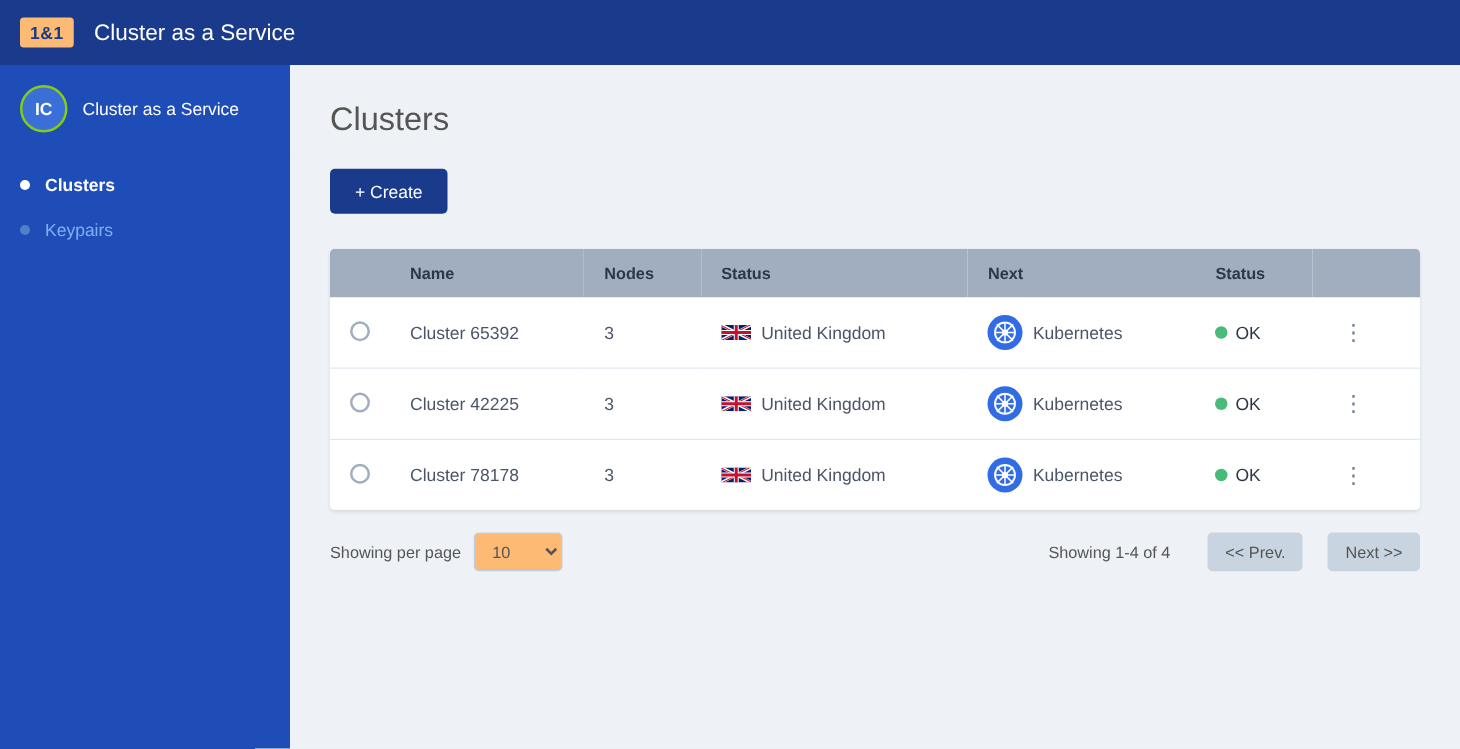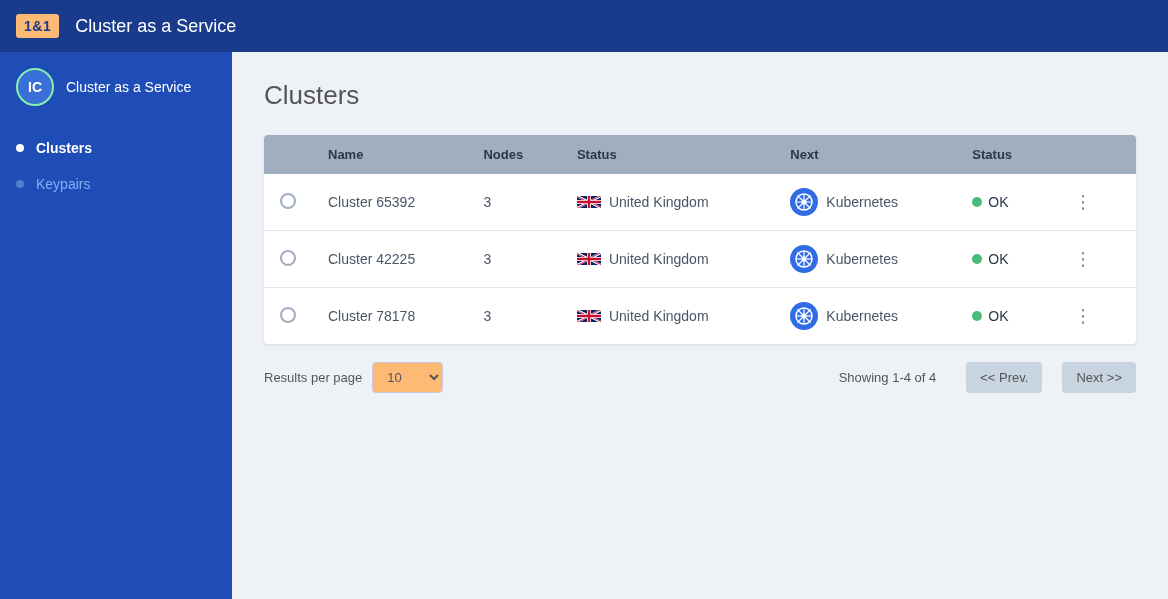--- a/index.html
+++ b/index.html
@@ -49,21 +49,21 @@
       display: flex;
       align-items: center;
       padding: 16px;
       background: #1e4db7;
     }
     .sidebar-avatar {
       width: 38px;
       height: 38px;
       border-radius: 50%;
       background: #3a6fd8;
-      border: 2px solid #86efac;
+      border: 2px solid #84cc16;
       display: flex;
       align-items: center;
       justify-content: center;
       color: white;
       font-weight: bold;
       font-size: 14px;
       margin-right: 12px;
       flex-shrink: 0;
     }
     .sidebar-service-name {
@@ -292,20 +292,21 @@
       <div class="sidebar-nav-item">
         <div class="sidebar-nav-dot inactive"></div>
         <span>Keypairs</span>
       </div>
     </nav>
   </div>
 
   <div class="content">
     <h1 class="page-title">Clusters</h1>
 
+    <button class="create-btn">+ Create</button>
 
     <div class="table-container">
       <table class="table">
         <thead>
           <tr>
             <th></th>
             <th>Name</th>
             <th>Nodes</th>
             <th>Status</th>
             <th>Next</th>
@@ -467,21 +468,21 @@
         <button class="actions-btn">⋮</button>
       </td>
     </tr>
           </tbody>
       </table>
     </div>
 
     
     <div class="pagination-row">
       <div class="per-page">
-        <span>Results per page</span>
+        <span>Showing per page</span>
         <select>
           <option>10</option>
           <option>25</option>
           <option>50</option>
         </select>
       </div>
       <div class="pagination-controls">
         <span class="showing-text">Showing 1-4 of 4</span>
         <button class="pag-btn">&lt;&lt; Prev.</button>
         <button class="pag-btn">Next &gt;&gt;</button>

